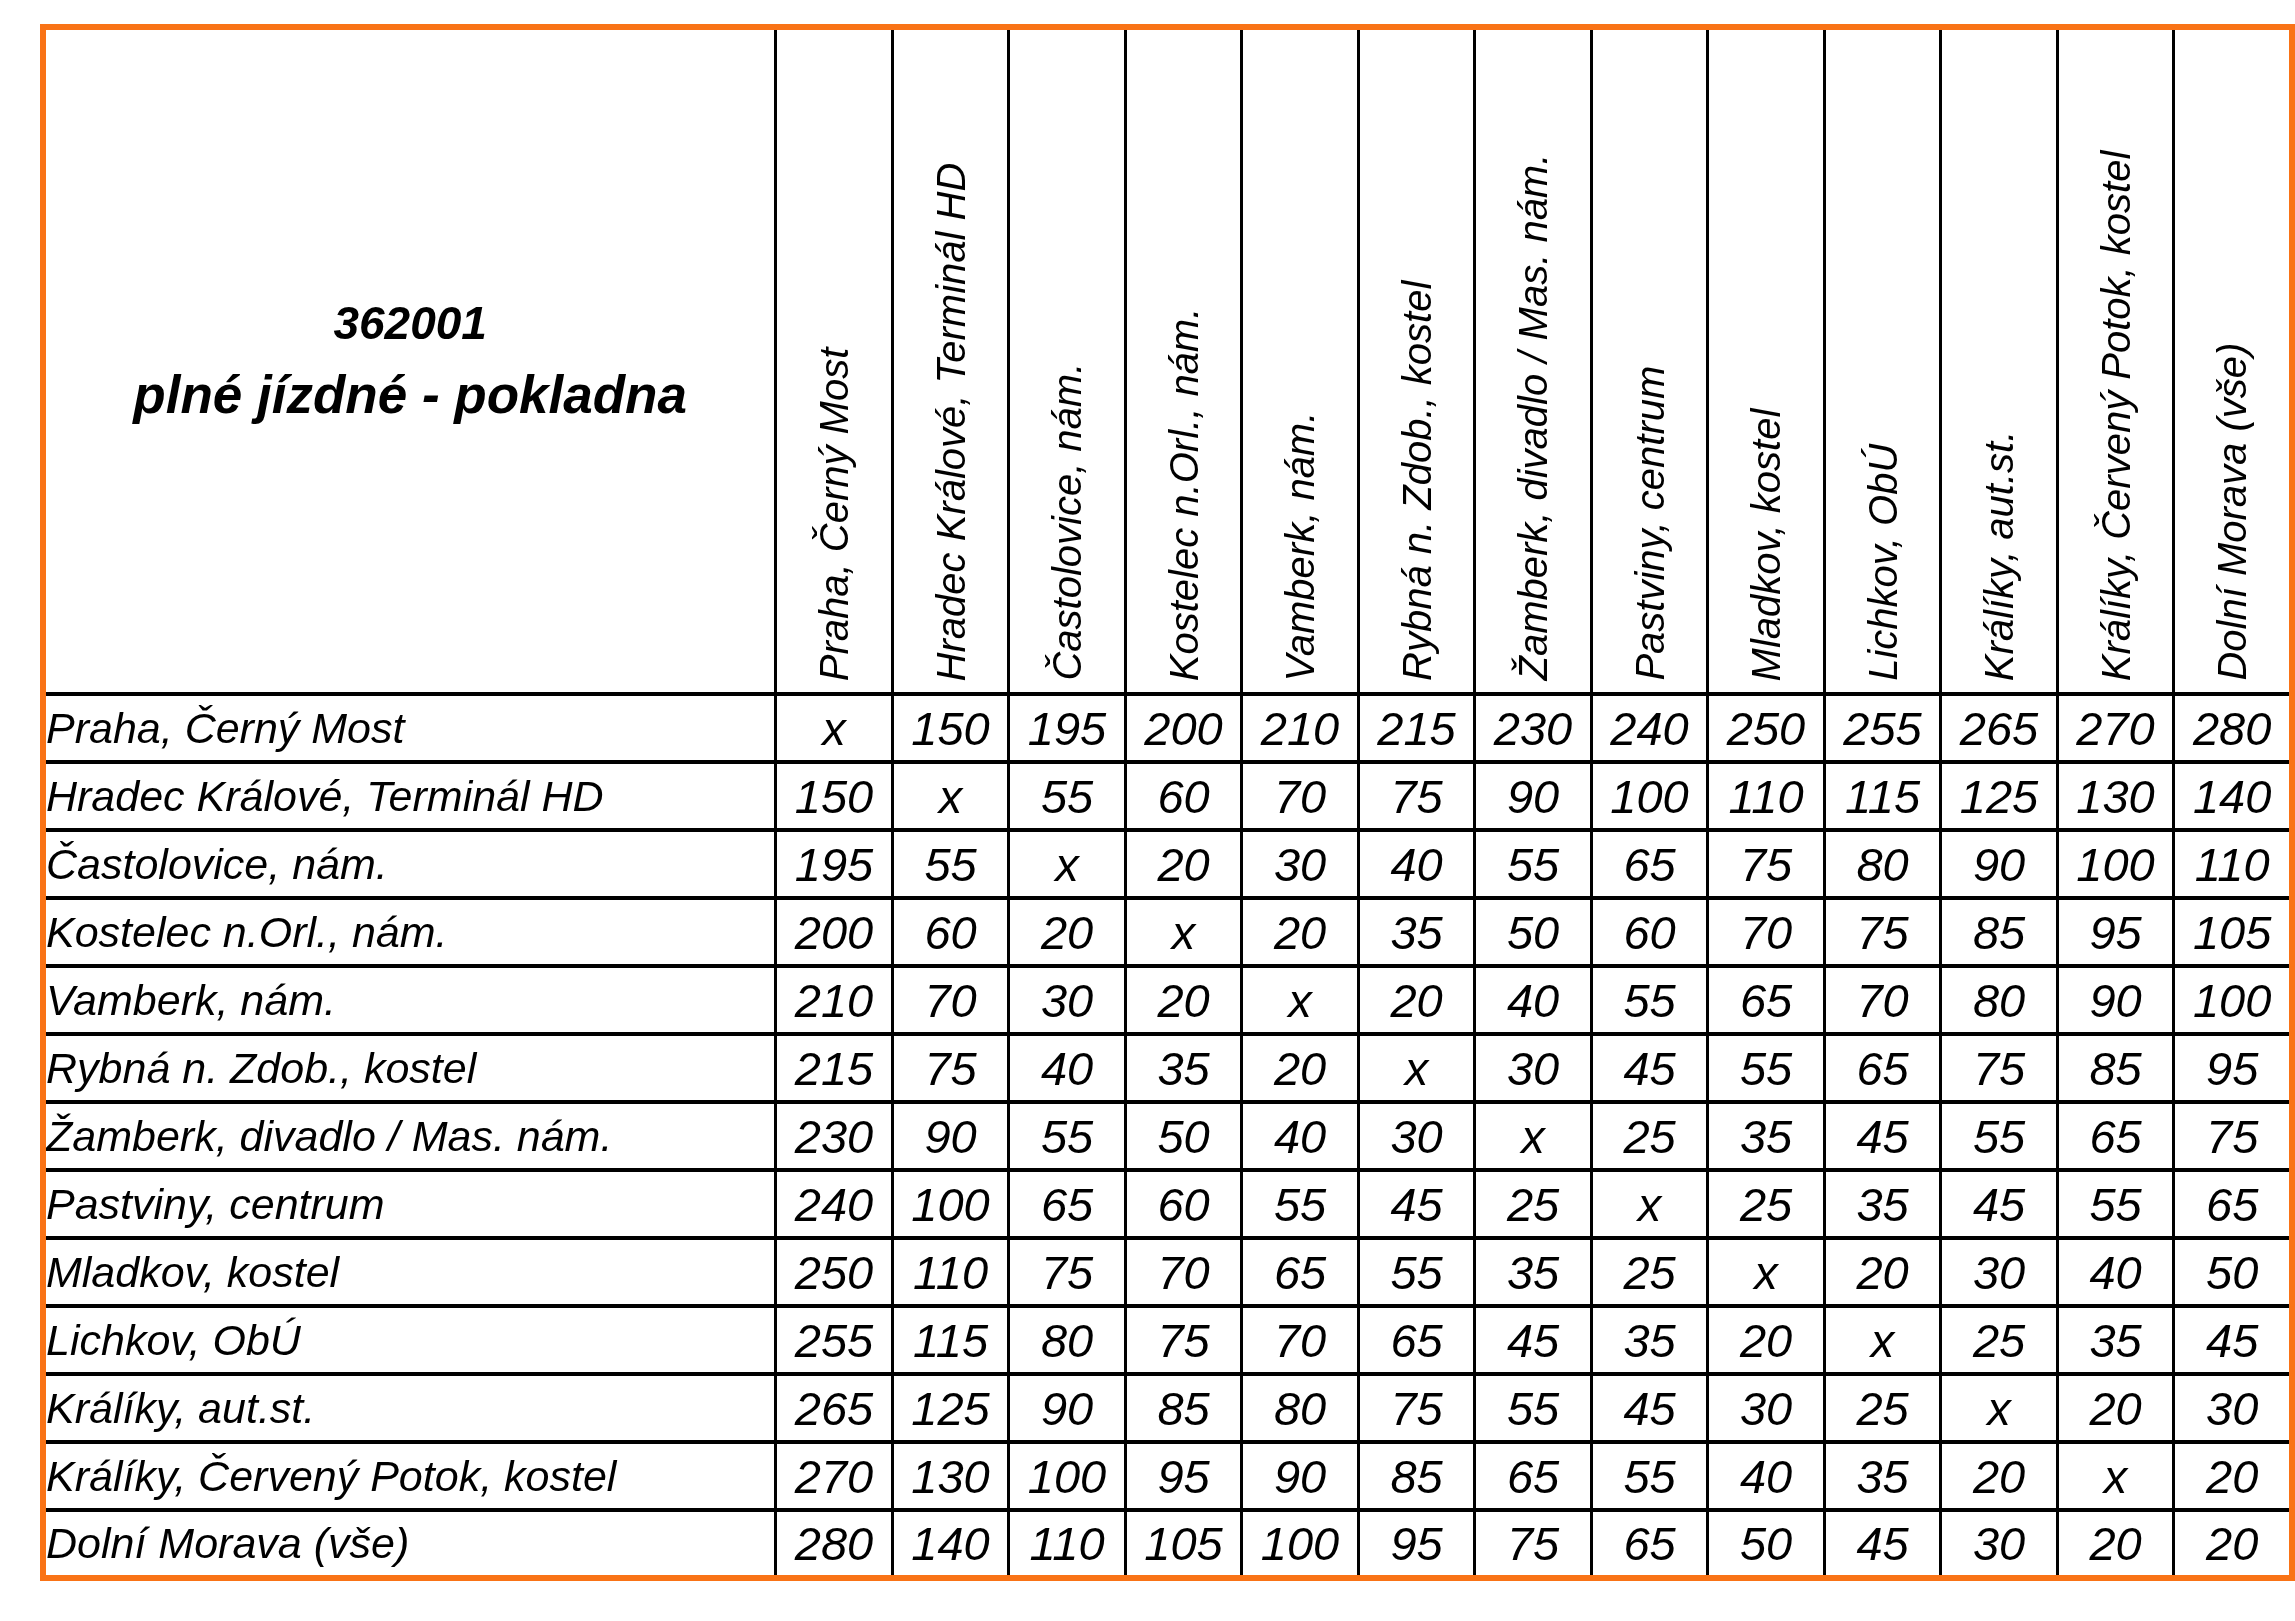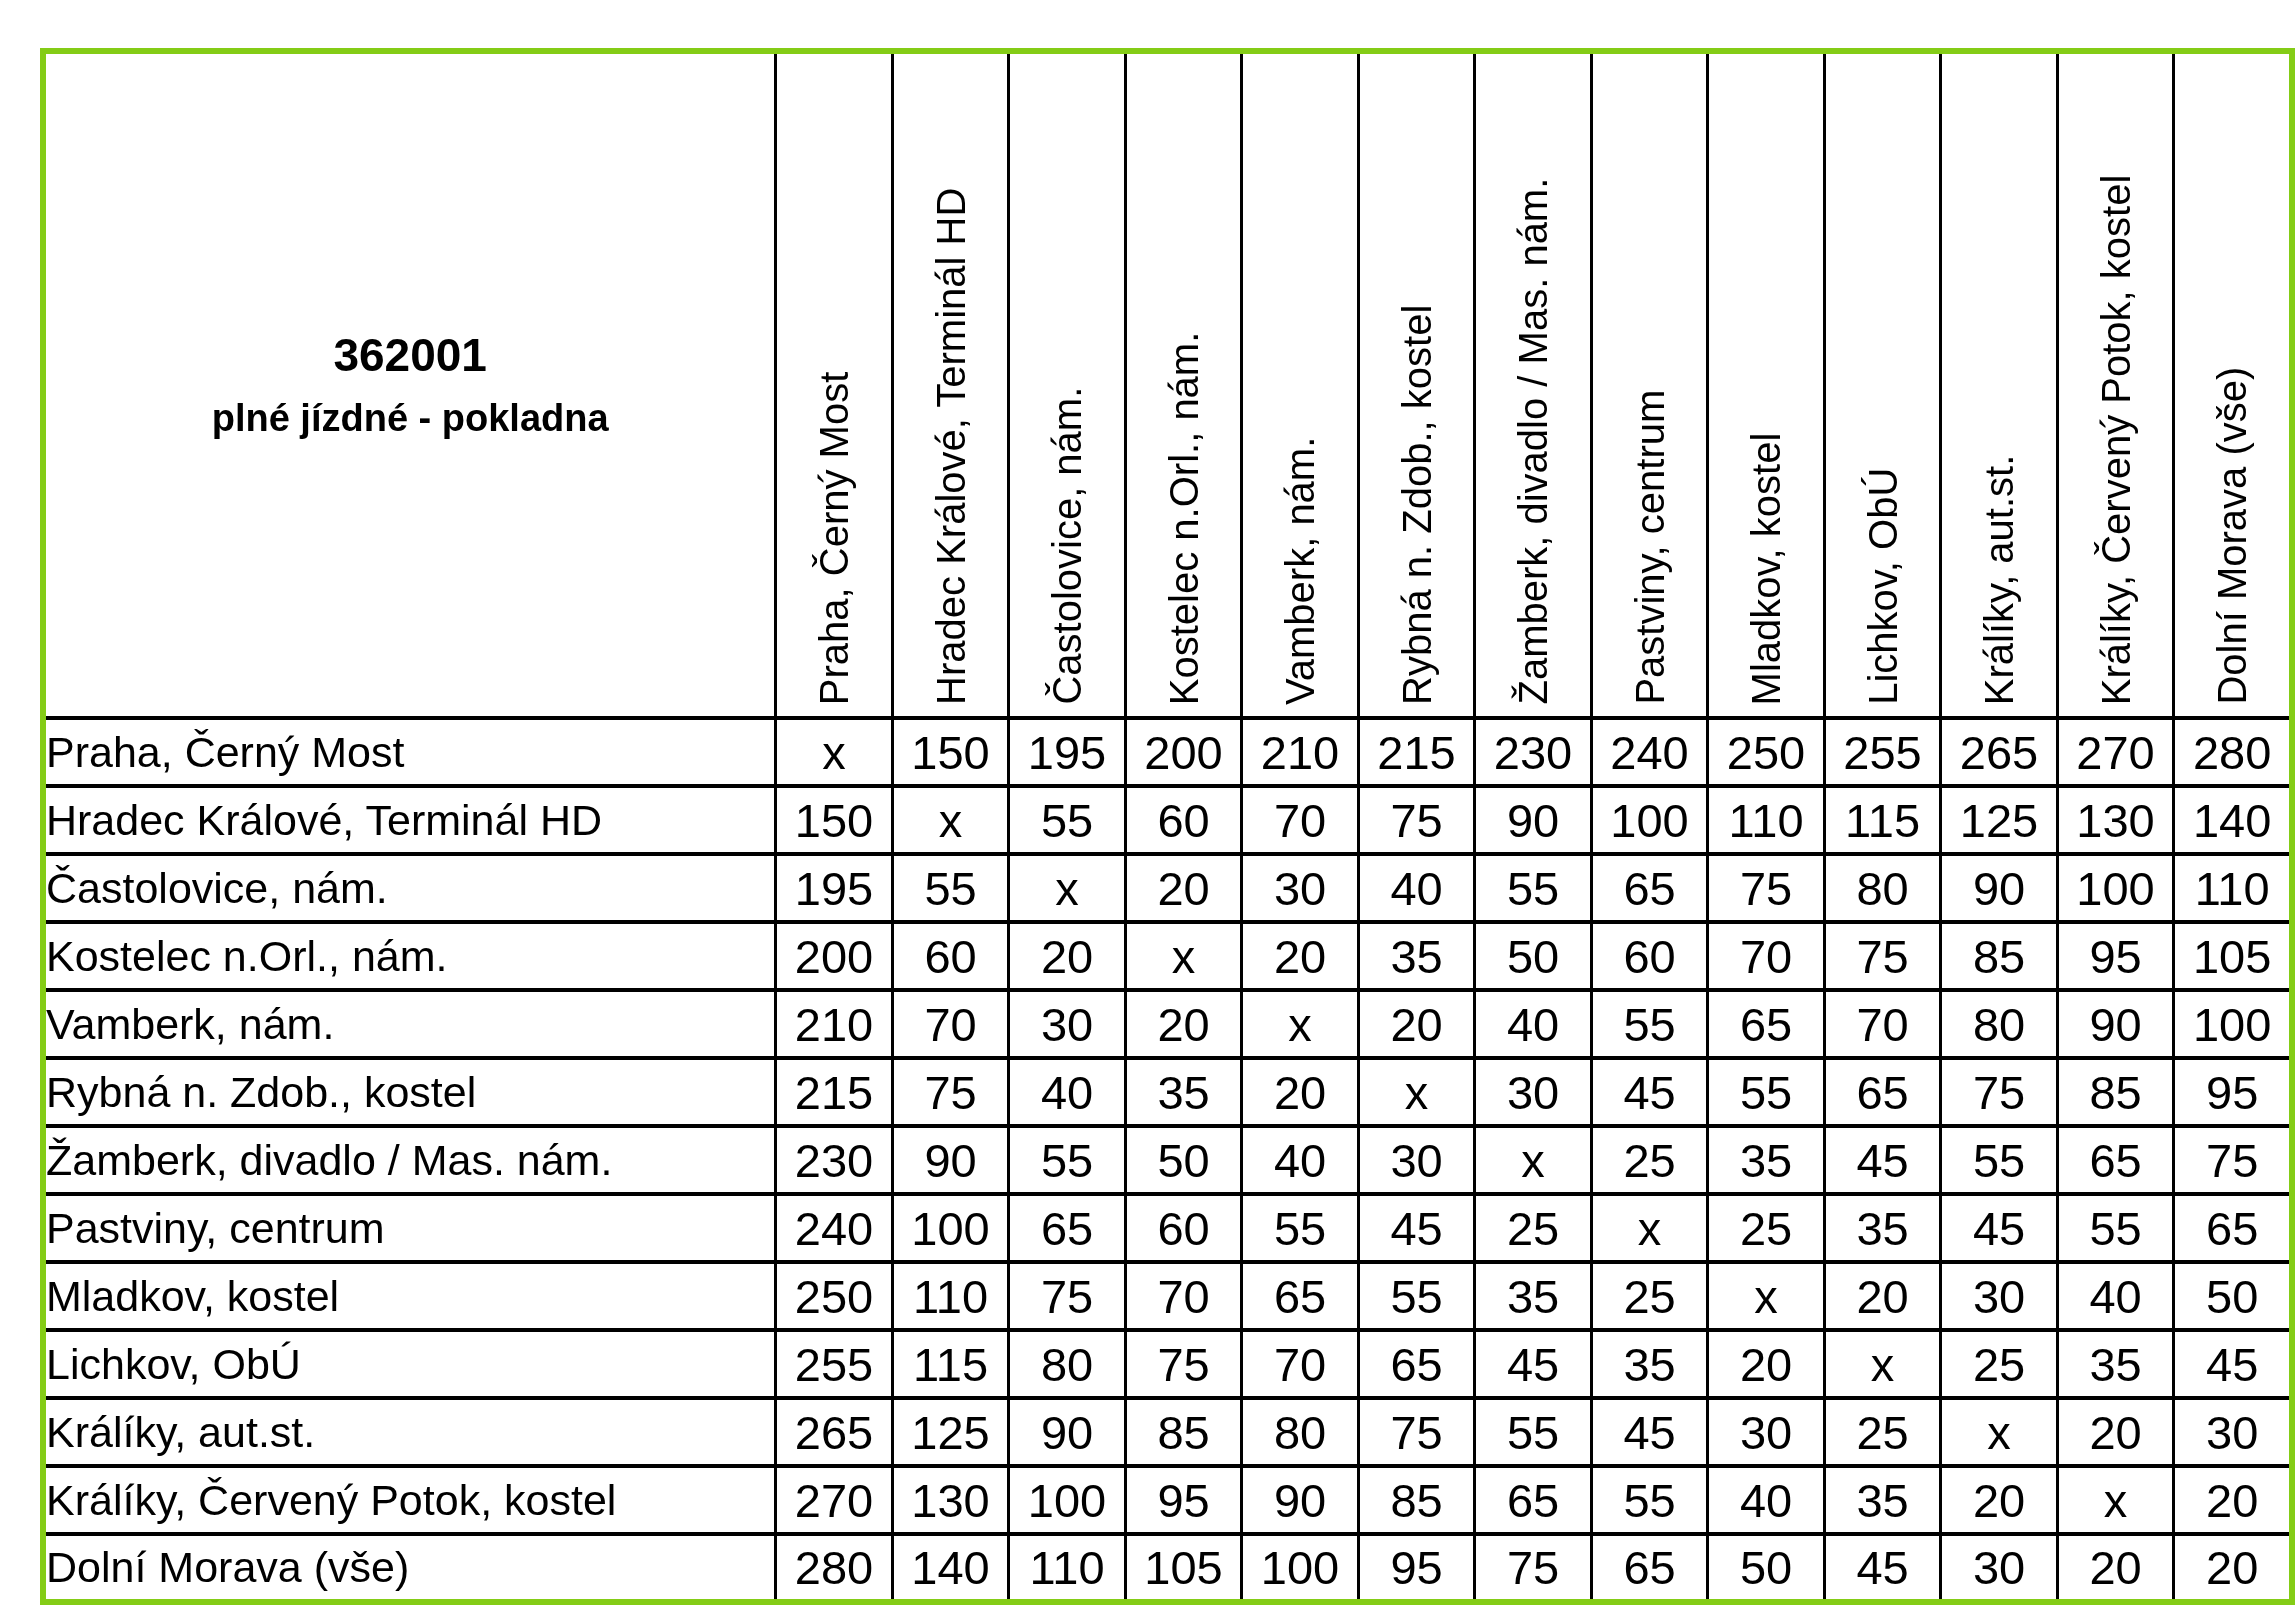--- a/index.html
+++ b/index.html
@@ -7,44 +7,45 @@
     position: relative;
     width: 2295px;
     height: 1621px;
     background: #ffffff;
     color: #000000;
     font-family: "Liberation Sans", sans-serif;
   }
   table.fare {
     position: absolute;
     left: 40px;
-    top: 48px;
+    top: 24px;
     border-collapse: collapse;
     table-layout: fixed;
-    border: 6px solid #84cc16;
+    border: 6px solid #f97316;
+    font-style: italic;
   }
   table.fare th, table.fare td {
     border-left: 3.4px solid #000;
     border-right: 3.4px solid #000;
     border-top: 4px solid #000;
     border-bottom: 4px solid #000;
     background: #fff;
     padding: 0;
     overflow: hidden;
   }
   thead tr { height: 667px; }
   tbody tr { height: 68px; }
   th.title { width: 735px; vertical-align: middle; }
   th.title .titlebox {
     display: flex; flex-direction: column;
     align-items: center; justify-content: center;
     height: 100%;
   }
   th.title .t1 { font-size: 46px; font-weight: bold; line-height: 1.1; }
-  th.title .t2 { font-size: 38px; font-weight: bold; line-height: 1.1; margin-top: 18px; }
+  th.title .t2 { font-size: 53px; font-weight: bold; line-height: 1.1; margin-top: 18px; }
   th.colhead { width: 115px; vertical-align: bottom; }
   th.colhead .vwrap {
     display: flex;
     height: 654px;
     align-items: flex-end;
     justify-content: center;
   }
   .vert {
     writing-mode: vertical-rl;
     transform: rotate(180deg);

